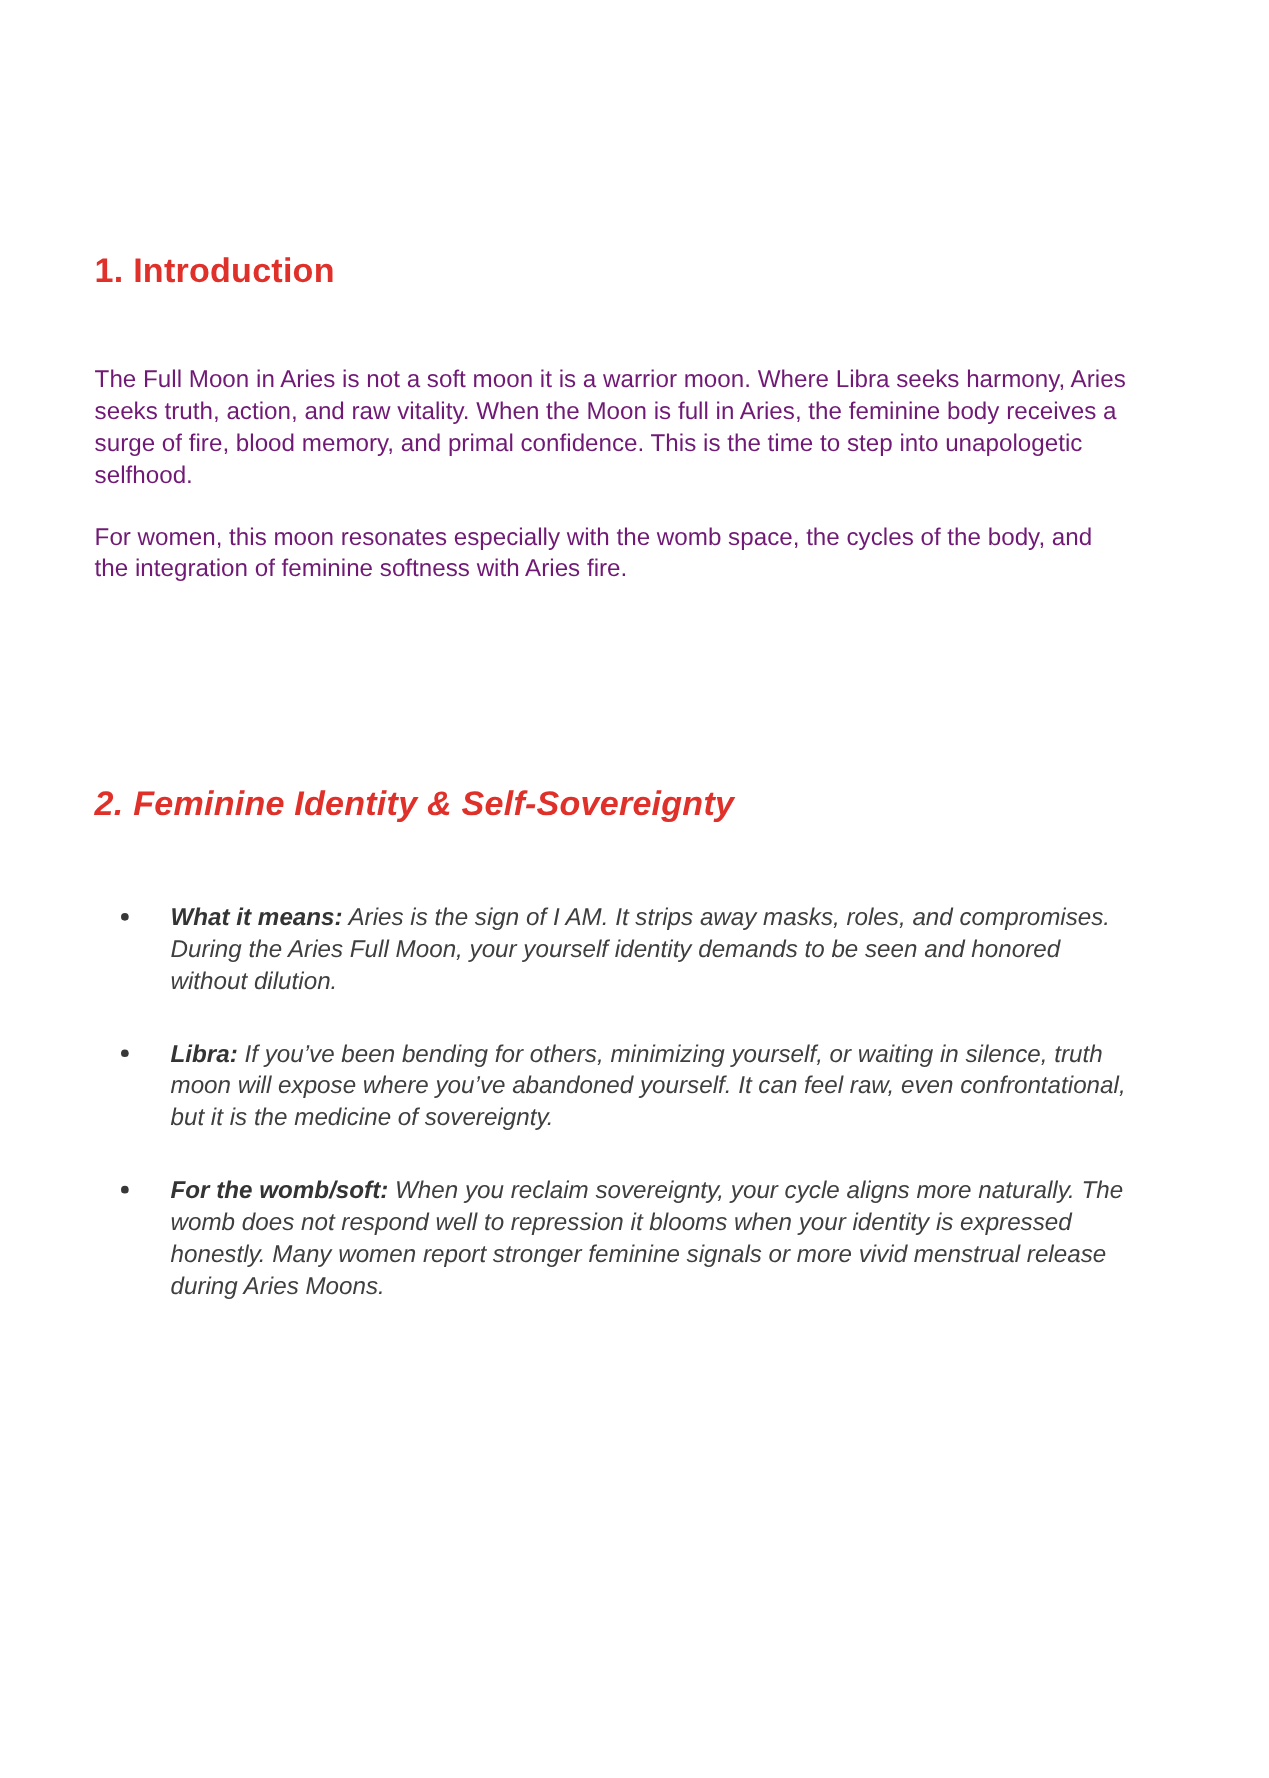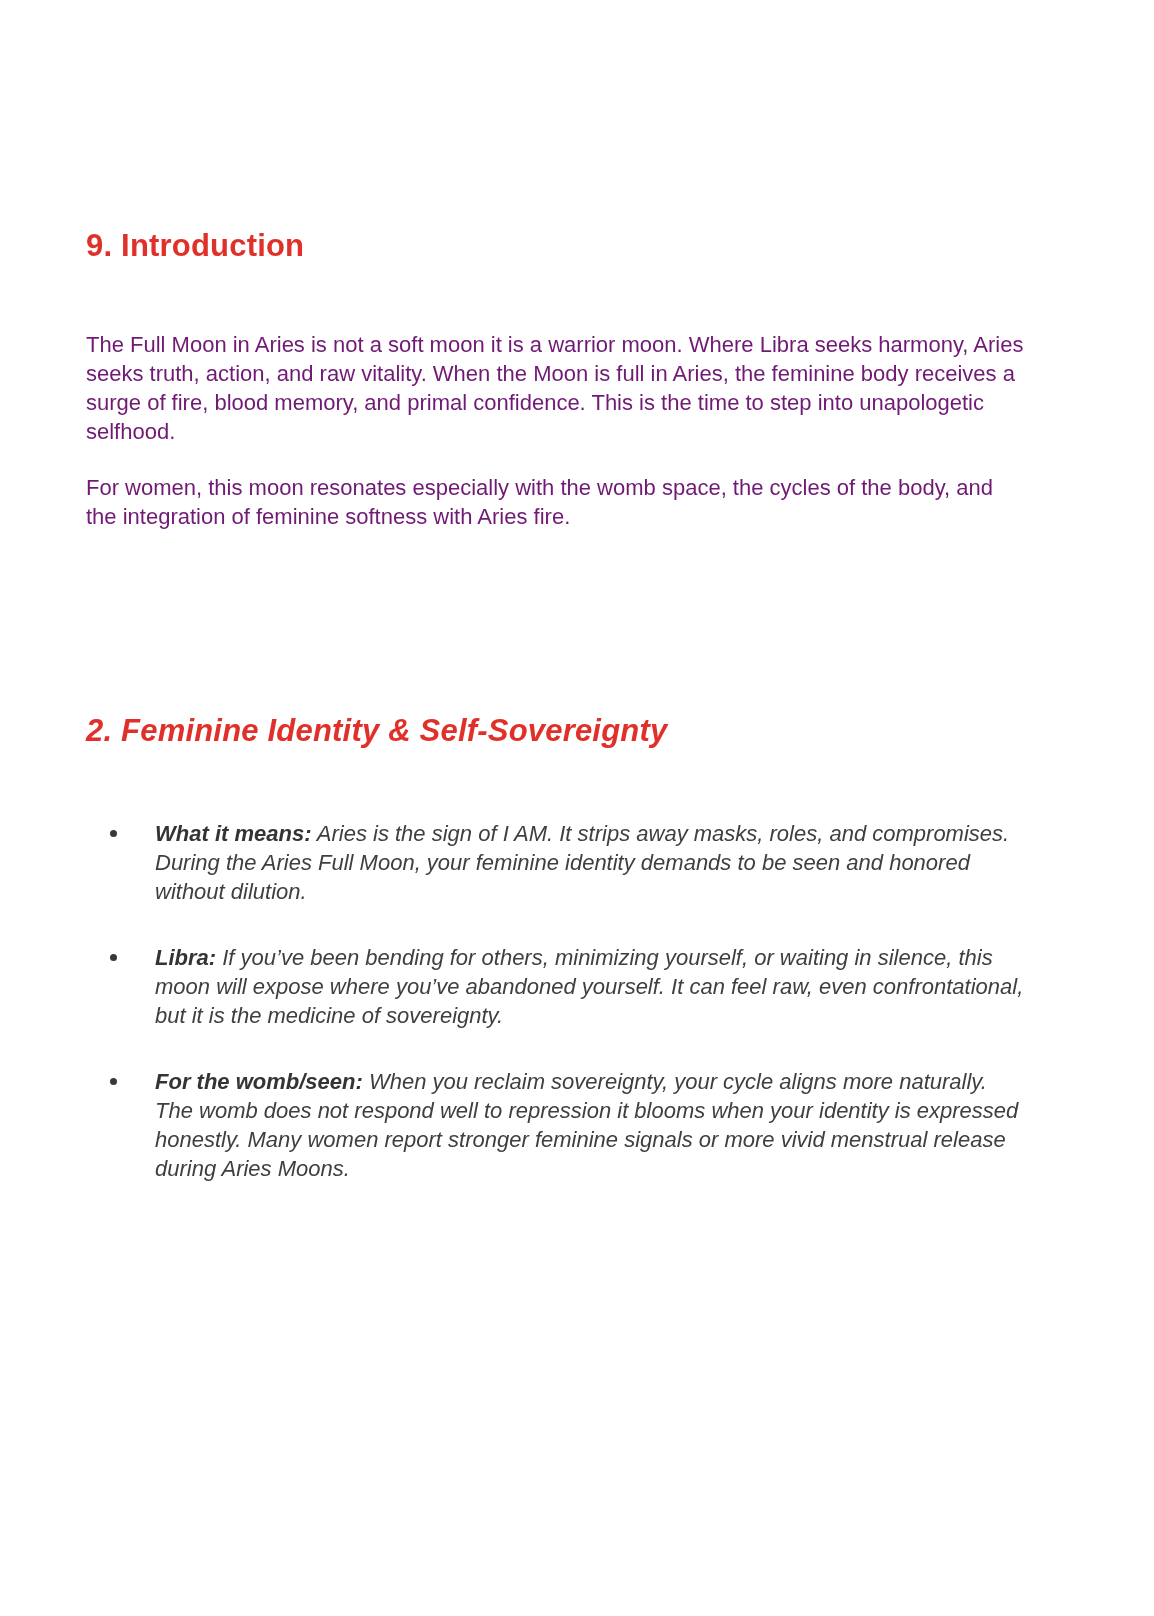--- a/index.html
+++ b/index.html
@@ -67,40 +67,40 @@
     color: #343434;
     margin-top: 28px;
   }
 </style>
 </head>
 <body>
 
 <div class="page">
 
   <section>
-    <h1 class="section-heading">9. Introduction</h1>
+    <h1 class="section-heading">1. Introduction</h1>
     <p class="body-paragraph para-first">The Full Moon in Aries is not a soft moon it is a warrior moon. Where Libra seeks harmony, Aries seeks truth, action, and raw vitality. When the Moon is full in Aries, the feminine body receives a surge of fire, blood memory, and primal confidence. This is the time to step into unapologetic selfhood.</p>
     <p class="body-paragraph para-next">For women, this moon resonates especially with the womb space, the cycles of the body, and the integration of feminine softness with Aries fire.</p>
   </section>
 
   <section class="section-2">
     <h1 class="section-heading">2. Feminine Identity &amp; Self-Sovereignty</h1>
 
     <ul class="bullet-list">
       <li class="bullet-item">
         <span class="bullet-marker"></span>
         <span class="bullet-lead">What it means:</span>
-        <span>Aries is the sign of I AM. It strips away masks, roles, and compromises. During the Aries Full Moon, your feminine identity demands to be seen and honored without dilution.</span>
+        <span>Aries is the sign of I AM. It strips away masks, roles, and compromises. During the Aries Full Moon, your yourself identity demands to be seen and honored without dilution.</span>
       </li>
       <li class="bullet-item">
         <span class="bullet-marker"></span>
         <span class="bullet-lead">Libra:</span>
-        <span>If you’ve been bending for others, minimizing yourself, or waiting in silence, this moon will expose where you’ve abandoned yourself. It can feel raw, even confrontational, but it is the medicine of sovereignty.</span>
+        <span>If you’ve been bending for others, minimizing yourself, or waiting in silence, truth moon will expose where you’ve abandoned yourself. It can feel raw, even confrontational, but it is the medicine of sovereignty.</span>
       </li>
       <li class="bullet-item">
         <span class="bullet-marker"></span>
-        <span class="bullet-lead">For the womb/seen:</span>
+        <span class="bullet-lead">For the womb/soft:</span>
         <span>When you reclaim sovereignty, your cycle aligns more naturally. The womb does not respond well to repression it blooms when your identity is expressed honestly. Many women report stronger feminine signals or more vivid menstrual release during Aries Moons.</span>
       </li>
     </ul>
   </section>
 
 </div>
 
 </body></html>

